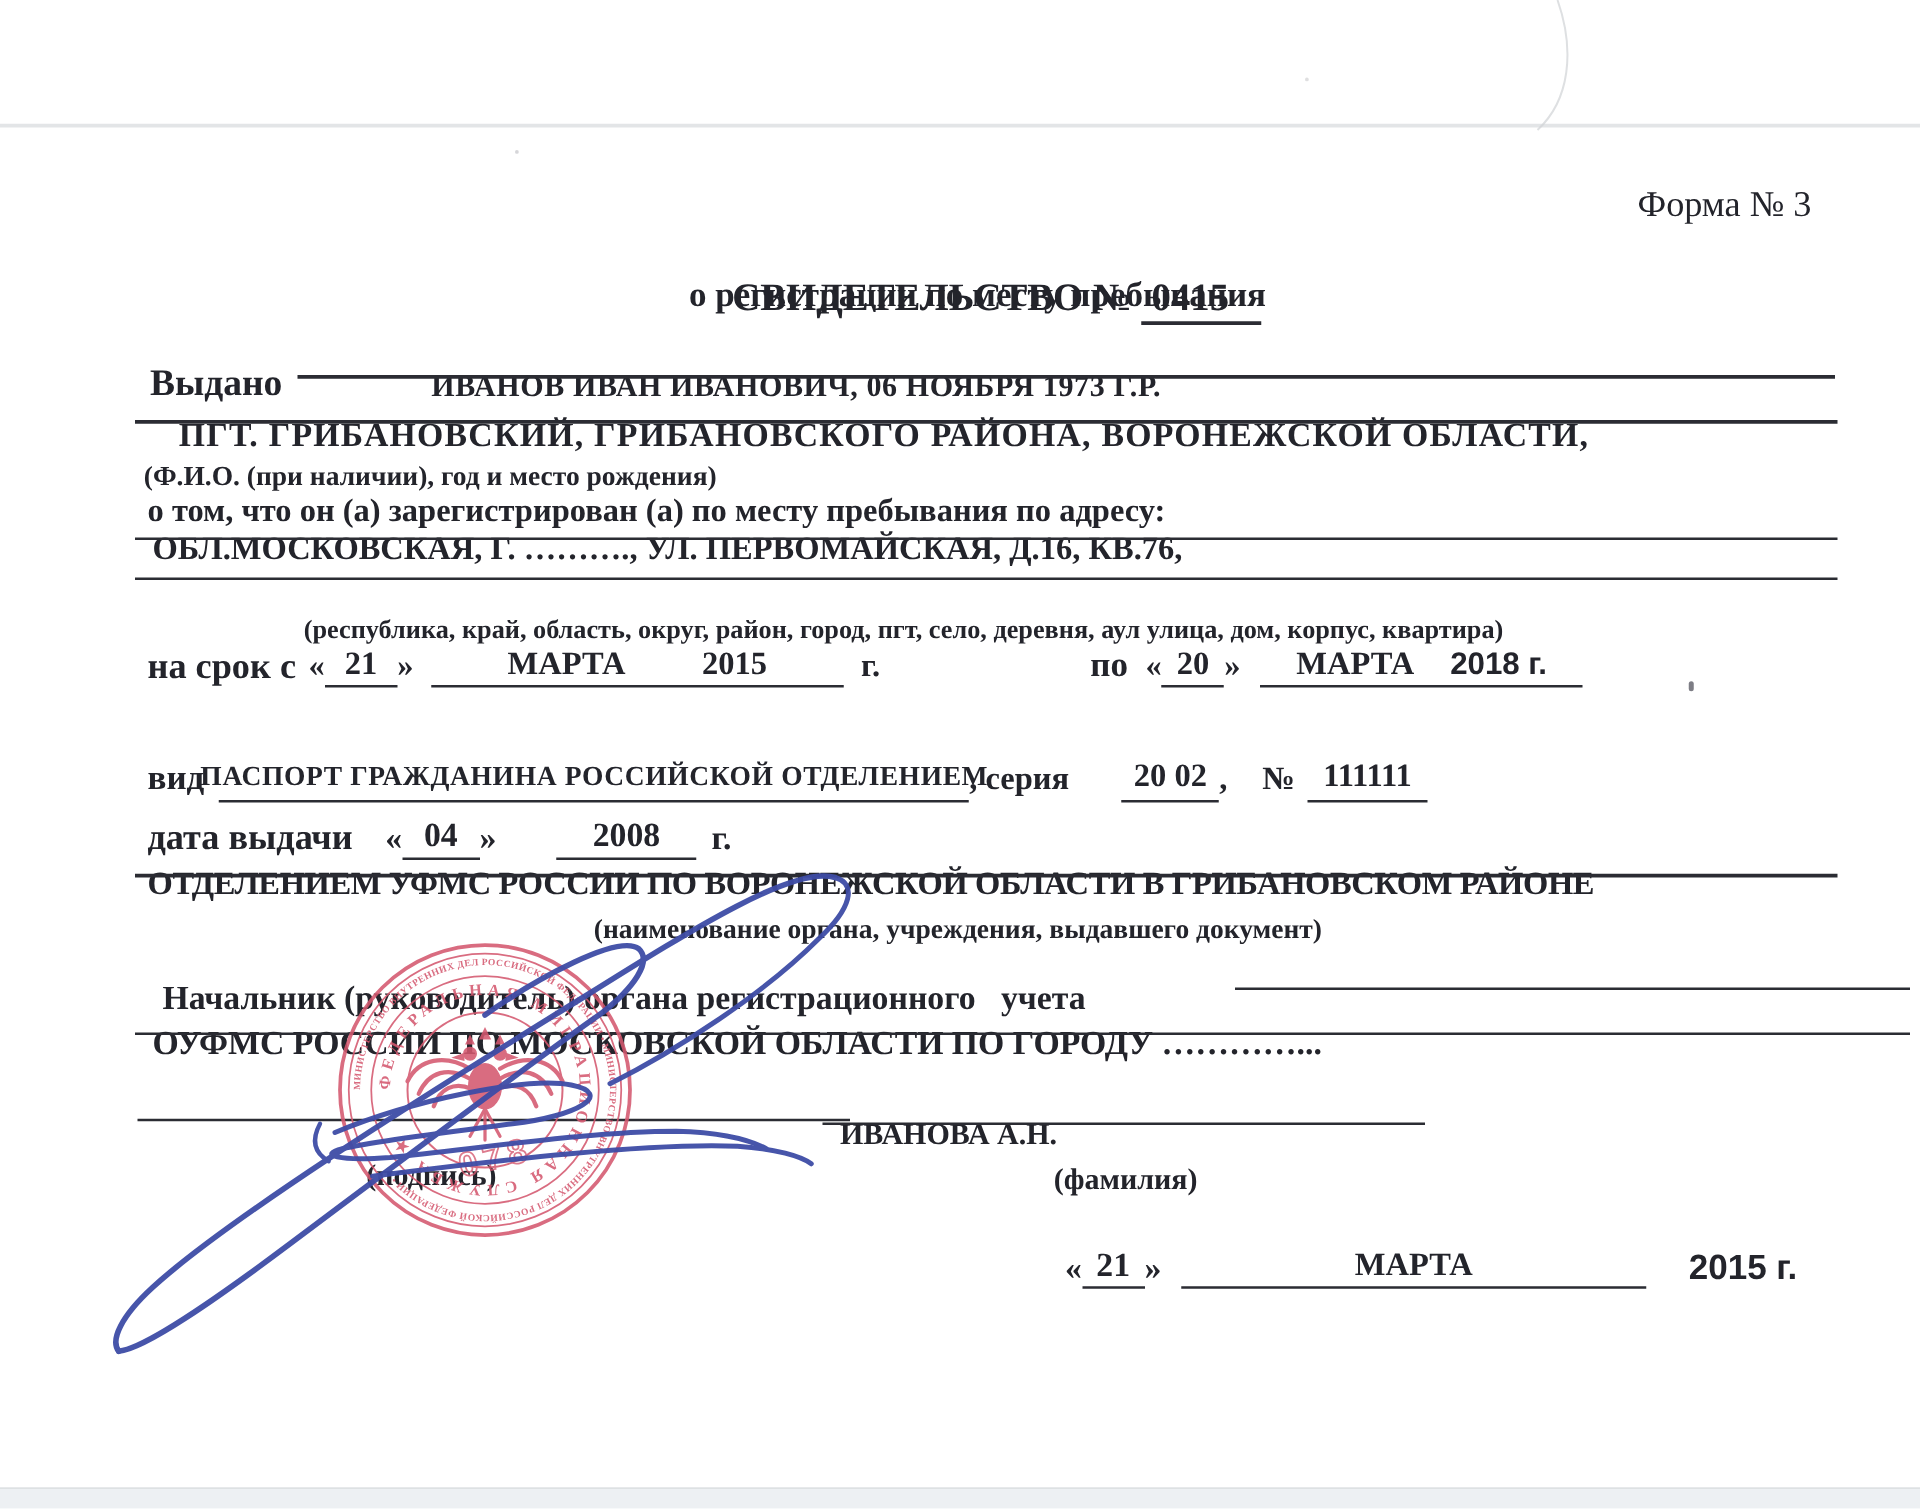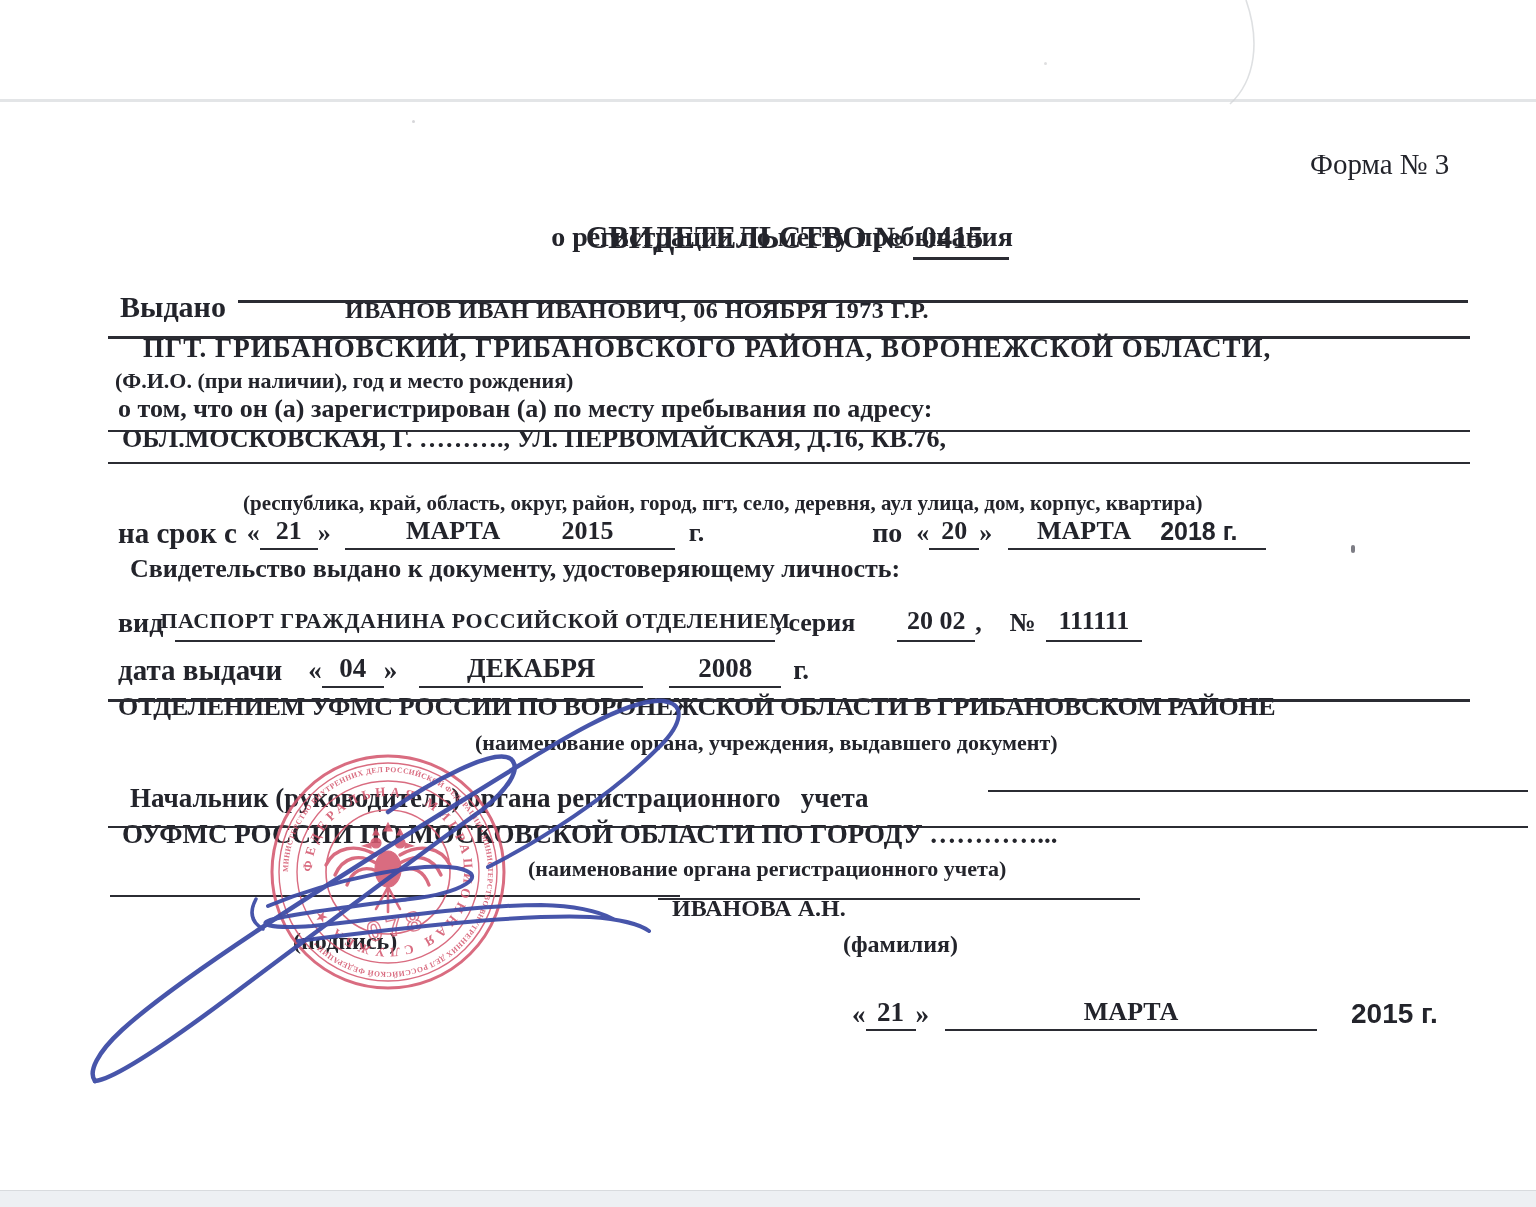--- a/index.html
+++ b/index.html
@@ -81,56 +81,53 @@
     <span class="b" style="margin-left:168px;font-size:28px;">по</span>
     <span class="b" style="margin-left:14px;">«</span>
     <span class="cell b" style="width:50px;line-height:34px;">20</span>
     <span class="b" style="margin-right:16px;">»</span>
     <span class="cell split" style="width:258px;line-height:34px;">
       <span class="b">МАРТА</span>
       <span class="sans b" style="font-size:25px;">2018 г.</span>
     </span>
   </div>
 
-  <div class="abs b" style="left:130px;top:554px;font-size:26px;">Свидетельство выдано к документу, удостоверяющему личность:</div>
 
   <div class="row" style="left:118px;top:588px;font-size:26px;line-height:38px;">
     <span class="b" style="font-size:28px;margin-top:16px;">вид</span>
     <span style="width:12px;"></span>
     <span class="cell b" style="width:600px;font-size:22px;line-height:38px;letter-spacing:.5px;">ПАСПОРТ ГРАЖДАНИНА РОССИЙСКОЙ ОТДЕЛЕНИЕМ</span>
     <span class="b">, серия</span>
     <span style="width:42px;"></span>
     <span class="cell b" style="width:78px;line-height:38px;">20 02</span>
     <span class="b">,</span>
     <span style="width:28px;"></span>
     <span class="b">№</span>
     <span style="width:10px;"></span>
     <span class="cell b" style="width:96px;line-height:38px;">111111</span>
   </div>
 
   <div class="row" style="left:118px;top:650px;font-size:27px;line-height:36px;">
     <span class="b" style="font-size:29px;">дата выдачи</span>
     <span class="b" style="margin-left:26px;">«</span>
     <span class="cell b" style="width:62px;line-height:36px;">04</span>
     <span class="b" style="margin-right:22px;">»</span>
-    <span class="cell b" style="width:224px;line-height:36px;">ДЕКАБРЯ</span>
     <span style="width:26px;"></span>
     <span class="cell b" style="width:112px;line-height:36px;">2008</span>
     <span class="b" style="margin-left:12px;">г.</span>
   </div>
 
   <div class="abs b" style="left:118px;top:692px;font-size:26px;letter-spacing:-0.3px;">ОТДЕЛЕНИЕМ УФМС РОССИИ ПО ВОРОНЕЖСКОЙ ОБЛАСТИ В ГРИБАНОВСКОМ РАЙОНЕ</div>
   <div class="ul thick" style="left:108px;top:699px;width:1362px;"></div>
   <div class="abs hint" style="left:475px;top:730px;font-size:22px;">(наименование органа, учреждения, выдавшего документ)</div>
 
   <div class="abs b" style="left:130px;top:783px;font-size:27px;">Начальник (руководитель) органа регистрационного   учета</div>
   <div class="ul" style="left:988px;top:790px;width:540px;"></div>
   <div class="abs b" style="left:122px;top:819px;font-size:27px;">ОУФМС РОССИИ ПО МОСКОВСКОЙ ОБЛАСТИ ПО ГОРОДУ …………...</div>
   <div class="ul" style="left:108px;top:826px;width:1420px;"></div>
-  <div class="abs hint" style="left:528px;top:856px;font-size:22px;">(наименование органа регистрационного учета)</div>
 
   <div class="ul" style="left:110px;top:895px;width:570px;"></div>
   <div class="abs hint" style="left:293px;top:928px;font-size:24px;">(подпись)</div>
 
   <div class="abs b" style="left:672px;top:895px;font-size:24px;">ИВАНОВА А.Н.</div>
   <div class="ul" style="left:658px;top:898px;width:482px;"></div>
   <div class="abs hint" style="left:843px;top:931px;font-size:24px;">(фамилия)</div>
 
   <div class="row" style="left:852px;top:995px;font-size:27px;line-height:34px;">
     <span class="b">«</span>

